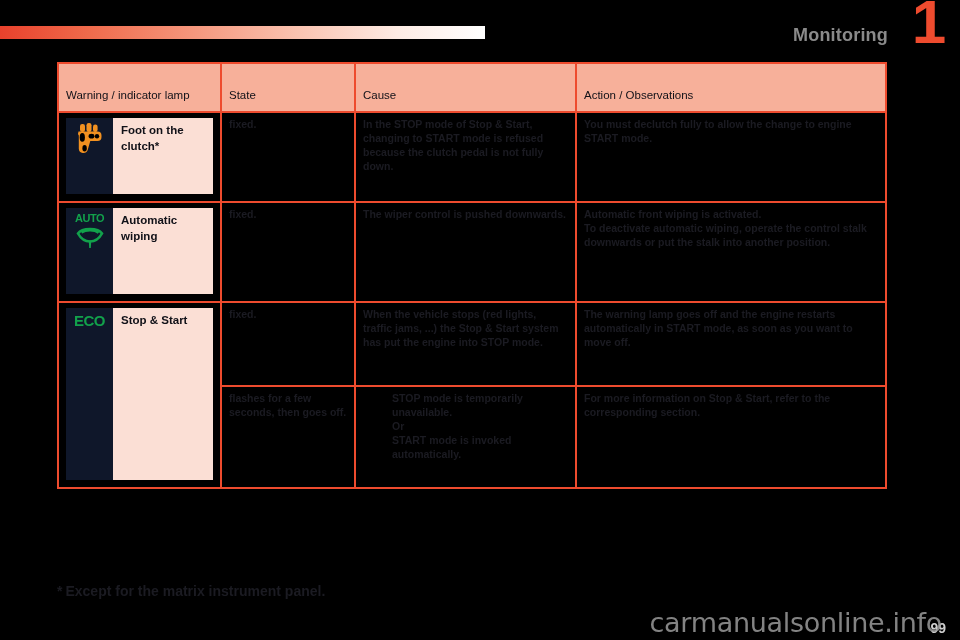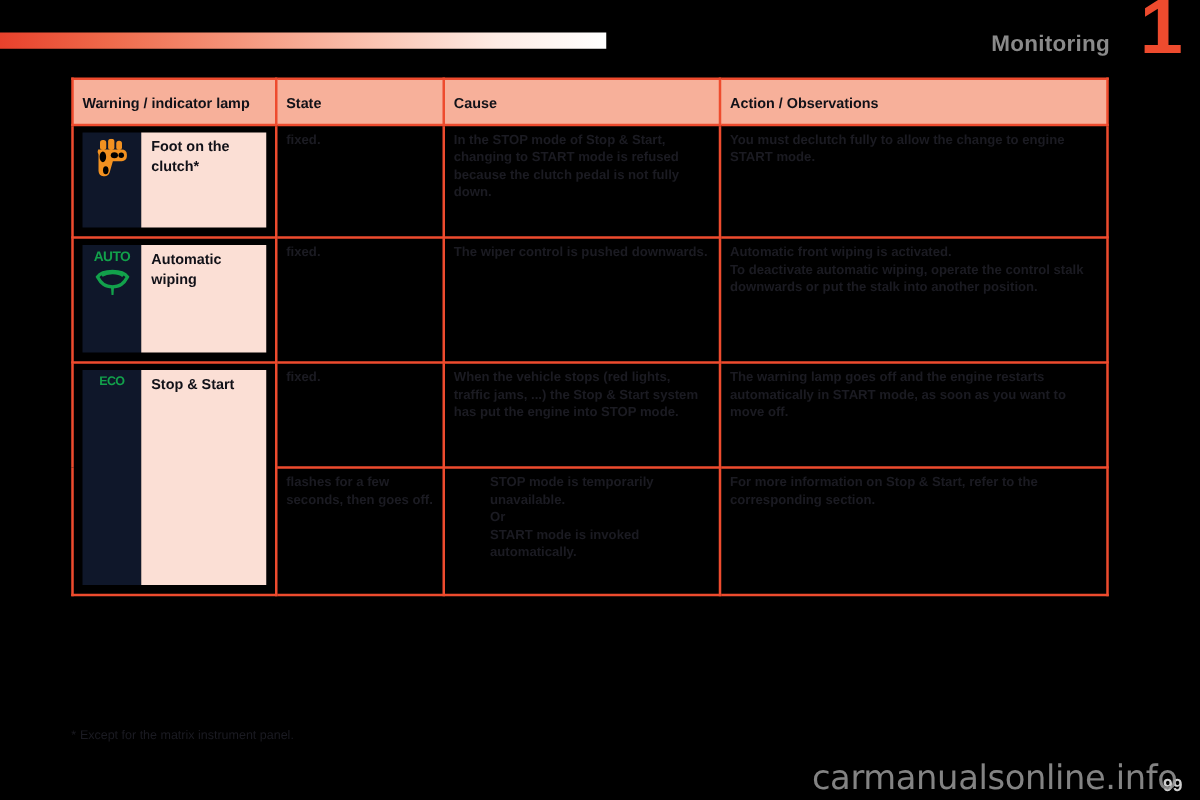--- a/index.html
+++ b/index.html
@@ -77,25 +77,25 @@
     border: 2px solid #ee4b2e;
     vertical-align: top;
     padding: 5px 7px 7px 7px;
     font-size: 10.5px;
     line-height: 1.33;
     text-align: left;
   }
   #lamp-table thead th {
     background: #f7b09a;
     color: #111118;
-    font-weight: bold;
+    font-weight: normal;
     font-size: 11.5px;
     height: 27px;
     vertical-align: middle;
-    padding-top: 6px;
+    padding-top: 18px;
     padding-bottom: 2px;
   }
   #lamp-table tbody td {
     background: #000000;
     color: #1b1b22;
     font-weight: bold;
   }
   
   td.lamp-cell {
     padding: 0;
@@ -131,42 +131,42 @@
   tr.row-clutch td { height: 76px; }
   tr.row-wiping td { height: 86px; }
   tr.row-sns-a  td { height: 70px; }
   tr.row-sns-b  td { height: 88px; }
 
   
   .icon-svg { display: block; }
   .eco-text {
     color: #12a14b;
     font-weight: bold;
-    font-size: 10px;
+    font-size: 15px;
     letter-spacing: -0.5px;
     font-family: "Liberation Sans", sans-serif;
     line-height: 1;
   }
   .auto-wrap { text-align: center; line-height: 1; }
   .auto-text {
     color: #12a14b;
     font-weight: bold;
     font-size: 11px;
     letter-spacing: -0.5px;
     display: block;
     margin-bottom: 1px;
   }
 
   
   #footnote {
     position: absolute;
     left: 57px;
     top: 583px;
-    font-size: 10px;
-    font-weight: normal;
+    font-size: 14px;
+    font-weight: bold;
     color: #1b1b22;
   }
   #footnote .star { margin-right: 3px; }
 
   
   #page-number {
     position: absolute;
     right: 14px;
     bottom: 4px;
     font-size: 14px;

